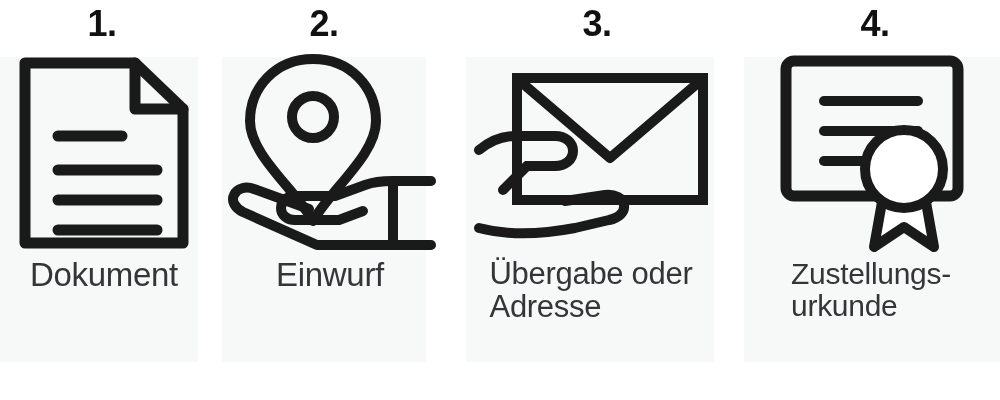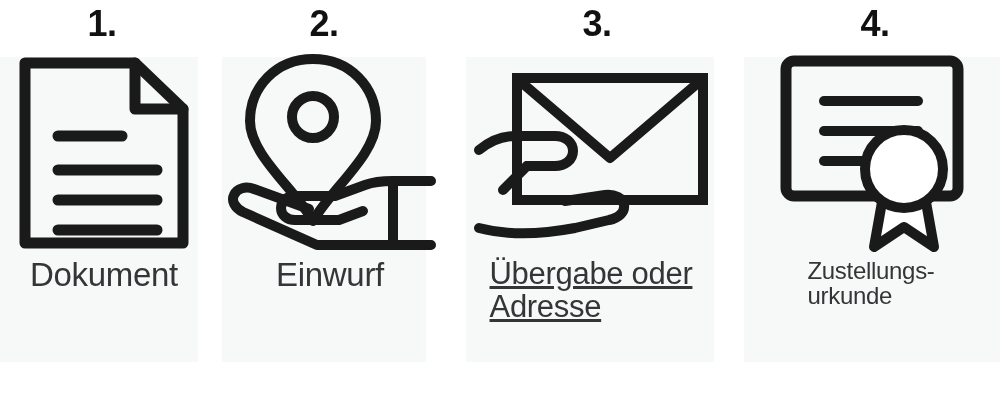--- a/index.html
+++ b/index.html
@@ -100,22 +100,22 @@
   .step-1 .step-inner { transform: translateX(-5px); }
   .step-2 .step-inner { transform: translateX(-4px); }
   .step-3 .step-inner { transform: translateX(0px); }
   .step-4 .step-inner { transform: translateX(5px); }
 
   .step-1 .step-number { transform: translateX(-2px); }
   .step-2 .step-number { transform: translateX(-6px); }
   .step-3 .step-number { transform: translateX(6px); }
   .step-4 .step-number { transform: translateX(4px); }
 
-  .step-3 .caption { font-size: 31px; text-decoration: underline; }
-  .step-4 .caption { font-size: 24px; }
+  .step-3 .caption { font-size: 31px; }
+  .step-4 .caption { font-size: 30px; }
 </style>
 </head>
 <body>
 
 <div class="infographic">
 
   <div class="step step-1">
     <div class="panel-tint"></div>
     <div class="step-inner">
       <div class="step-number">1.</div>

